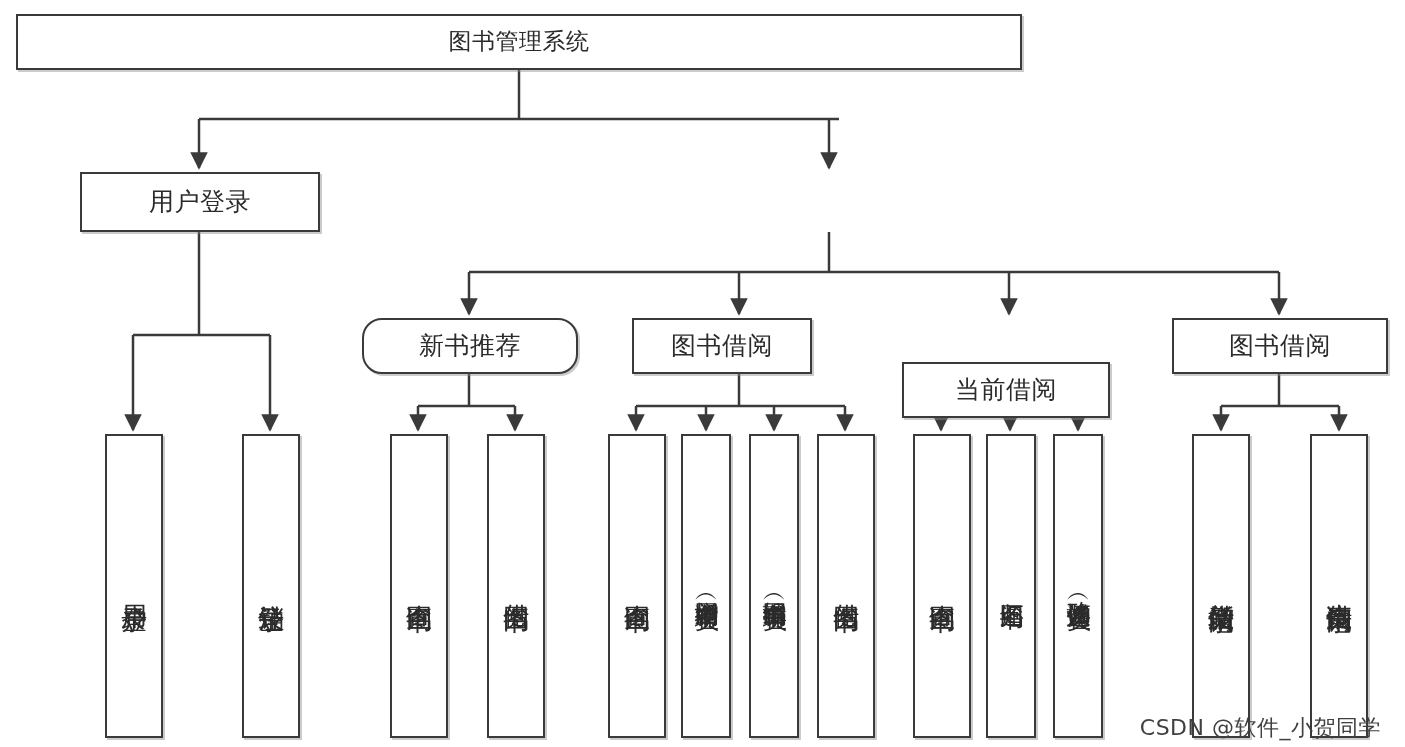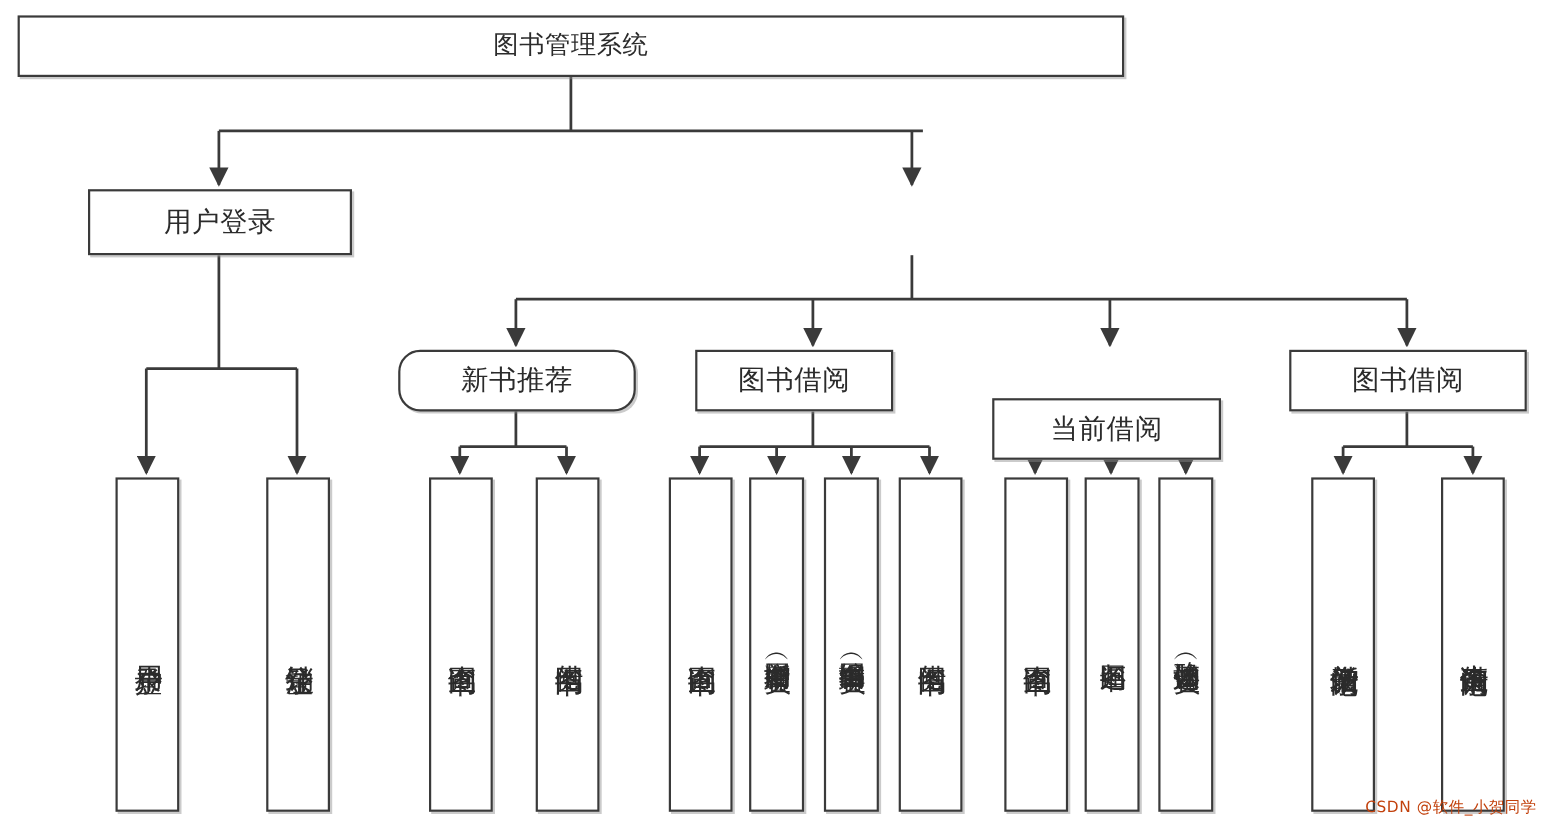--- a/index.html
+++ b/index.html
@@ -58,24 +58,24 @@
     writing-mode: vertical-rl;
     text-orientation: upright;
     font-size: 26px;
     line-height: 1.06;
     letter-spacing: 1px;
     white-space: nowrap;
   }
   .node.vert.narrow .label { font-size: 24px; }
   .watermark {
     position: absolute;
-    right: 8px;
+    right: 24px;
     bottom: 4px;
-    font-size: 14px;
-    color: #c2410c;
+    font-size: 22px;
+    color: #404040;
     white-space: nowrap;
     letter-spacing: 0.5px;
   }
 </style>
 </head>
 <body>
 
 <div id="canvas">
 
   <svg id="edges" viewBox="0 0 1405 747" width="1405" height="747">

